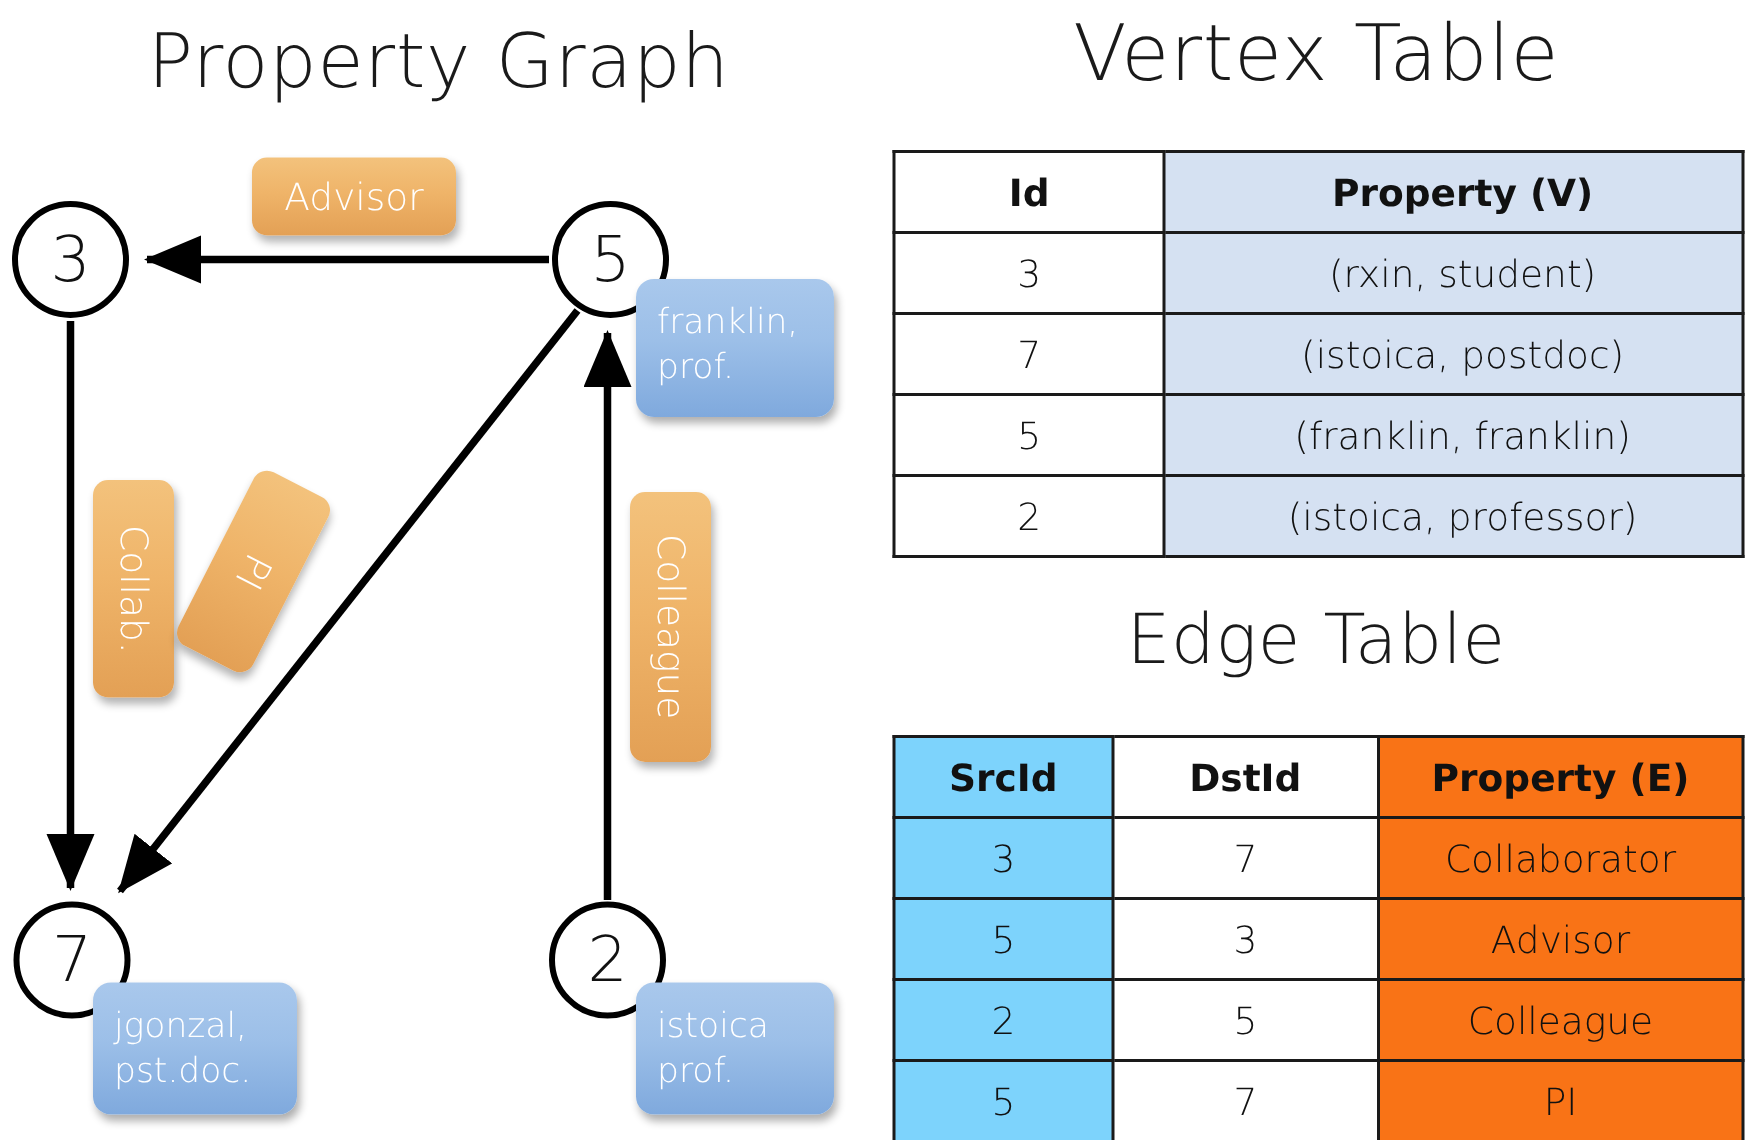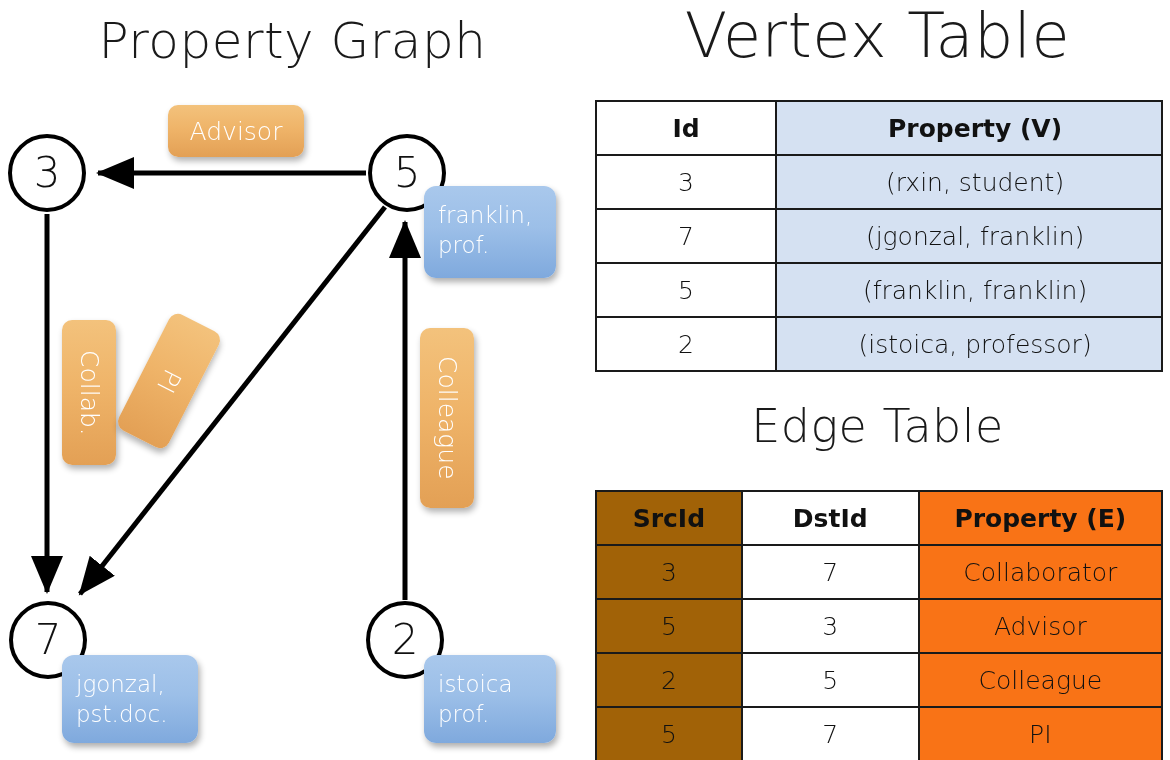--- a/index.html
+++ b/index.html
@@ -36,21 +36,21 @@
     left: 0; top: 12px;
     width: 585px;
     text-align: center;
     font-size: 50px;
     line-height: 58px;
   }
   #title-vertex-table {
     left: 585px; top: 8px;
     width: 585px;
     text-align: center;
-    font-size: 62px;
+    font-size: 52px;
     line-height: 56px;
   }
   #title-edge-table {
     left: 585px; top: 398px;
     width: 585px;
     text-align: center;
     font-size: 46px;
     line-height: 56px;
   }
 
@@ -180,21 +180,21 @@
     font-weight: bold;
   }
 
   #vertex-table { left: 595px; top: 100px; width: 568px; }
   #vertex-table th, #vertex-table td { font-size: 25px; height: 52px; margin-left: 32px; }
   #vertex-table .col-id  { width: 185px; background: #ffffff; }
   #vertex-table .col-prop{ width: 383px; background: #d5e1f2; padding-left: 12px; }
 
   #edge-table { left: 595px; top: 490px; width: 568px; }
   #edge-table th, #edge-table td { font-size: 25px; height: 52px; }
-  #edge-table .col-src { width: 146px; background: #a16207; }
+  #edge-table .col-src { width: 146px; background: #7dd3fc; }
   #edge-table .col-dst { width: 178px; background: #ffffff; }
   #edge-table .col-eprop { width: 244px; background: #f97316; }
 </style>
 </head>
 <body>
 
 <div class="stage">
 
   <div class="title" id="title-property-graph">Property Graph</div>
 
@@ -268,21 +268,21 @@
         <th class="col-prop">Property (V)</th>
       </tr>
     </thead>
     <tbody>
       <tr>
         <td class="col-id">3</td>
         <td class="col-prop">(rxin, student)</td>
       </tr>
       <tr>
         <td class="col-id">7</td>
-        <td class="col-prop">(jgonzal, franklin)</td>
+        <td class="col-prop">(istoica, postdoc)</td>
       </tr>
       <tr>
         <td class="col-id">5</td>
         <td class="col-prop">(franklin, franklin)</td>
       </tr>
       <tr>
         <td class="col-id">2</td>
         <td class="col-prop">(istoica, professor)</td>
       </tr>
     </tbody>

